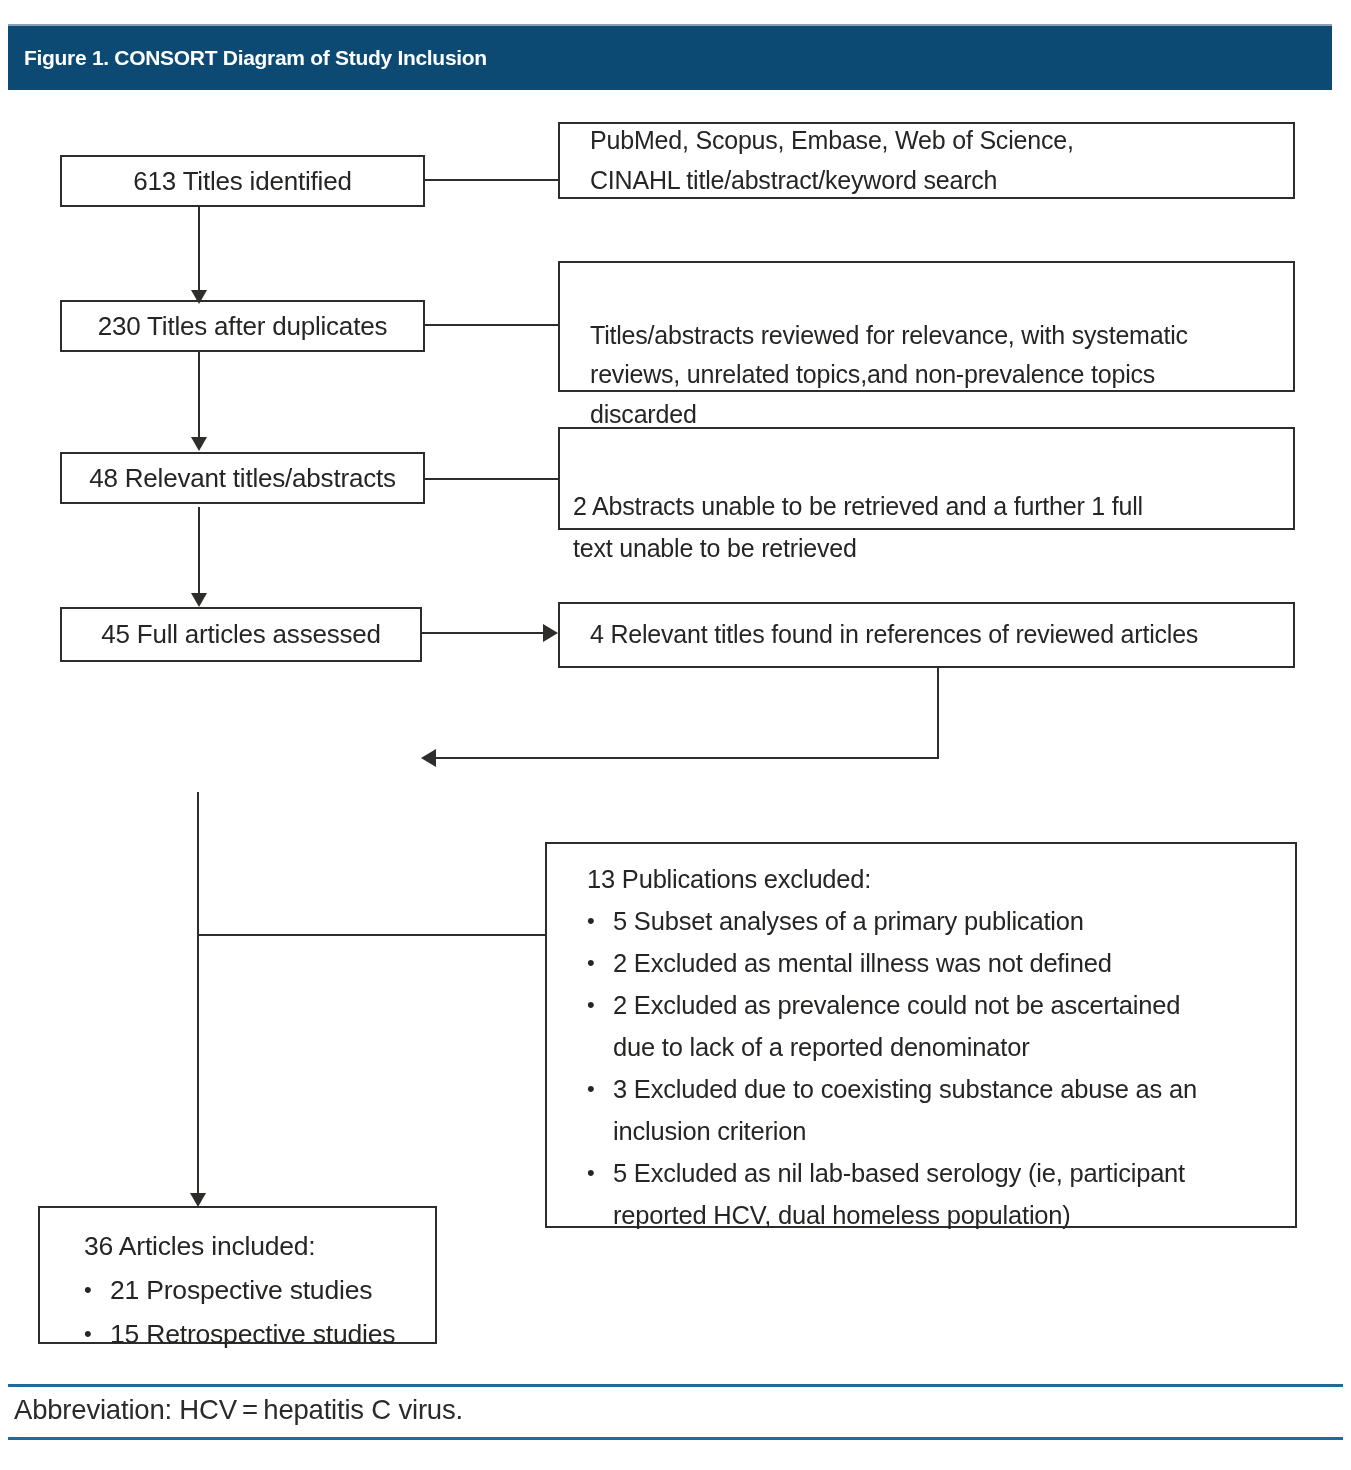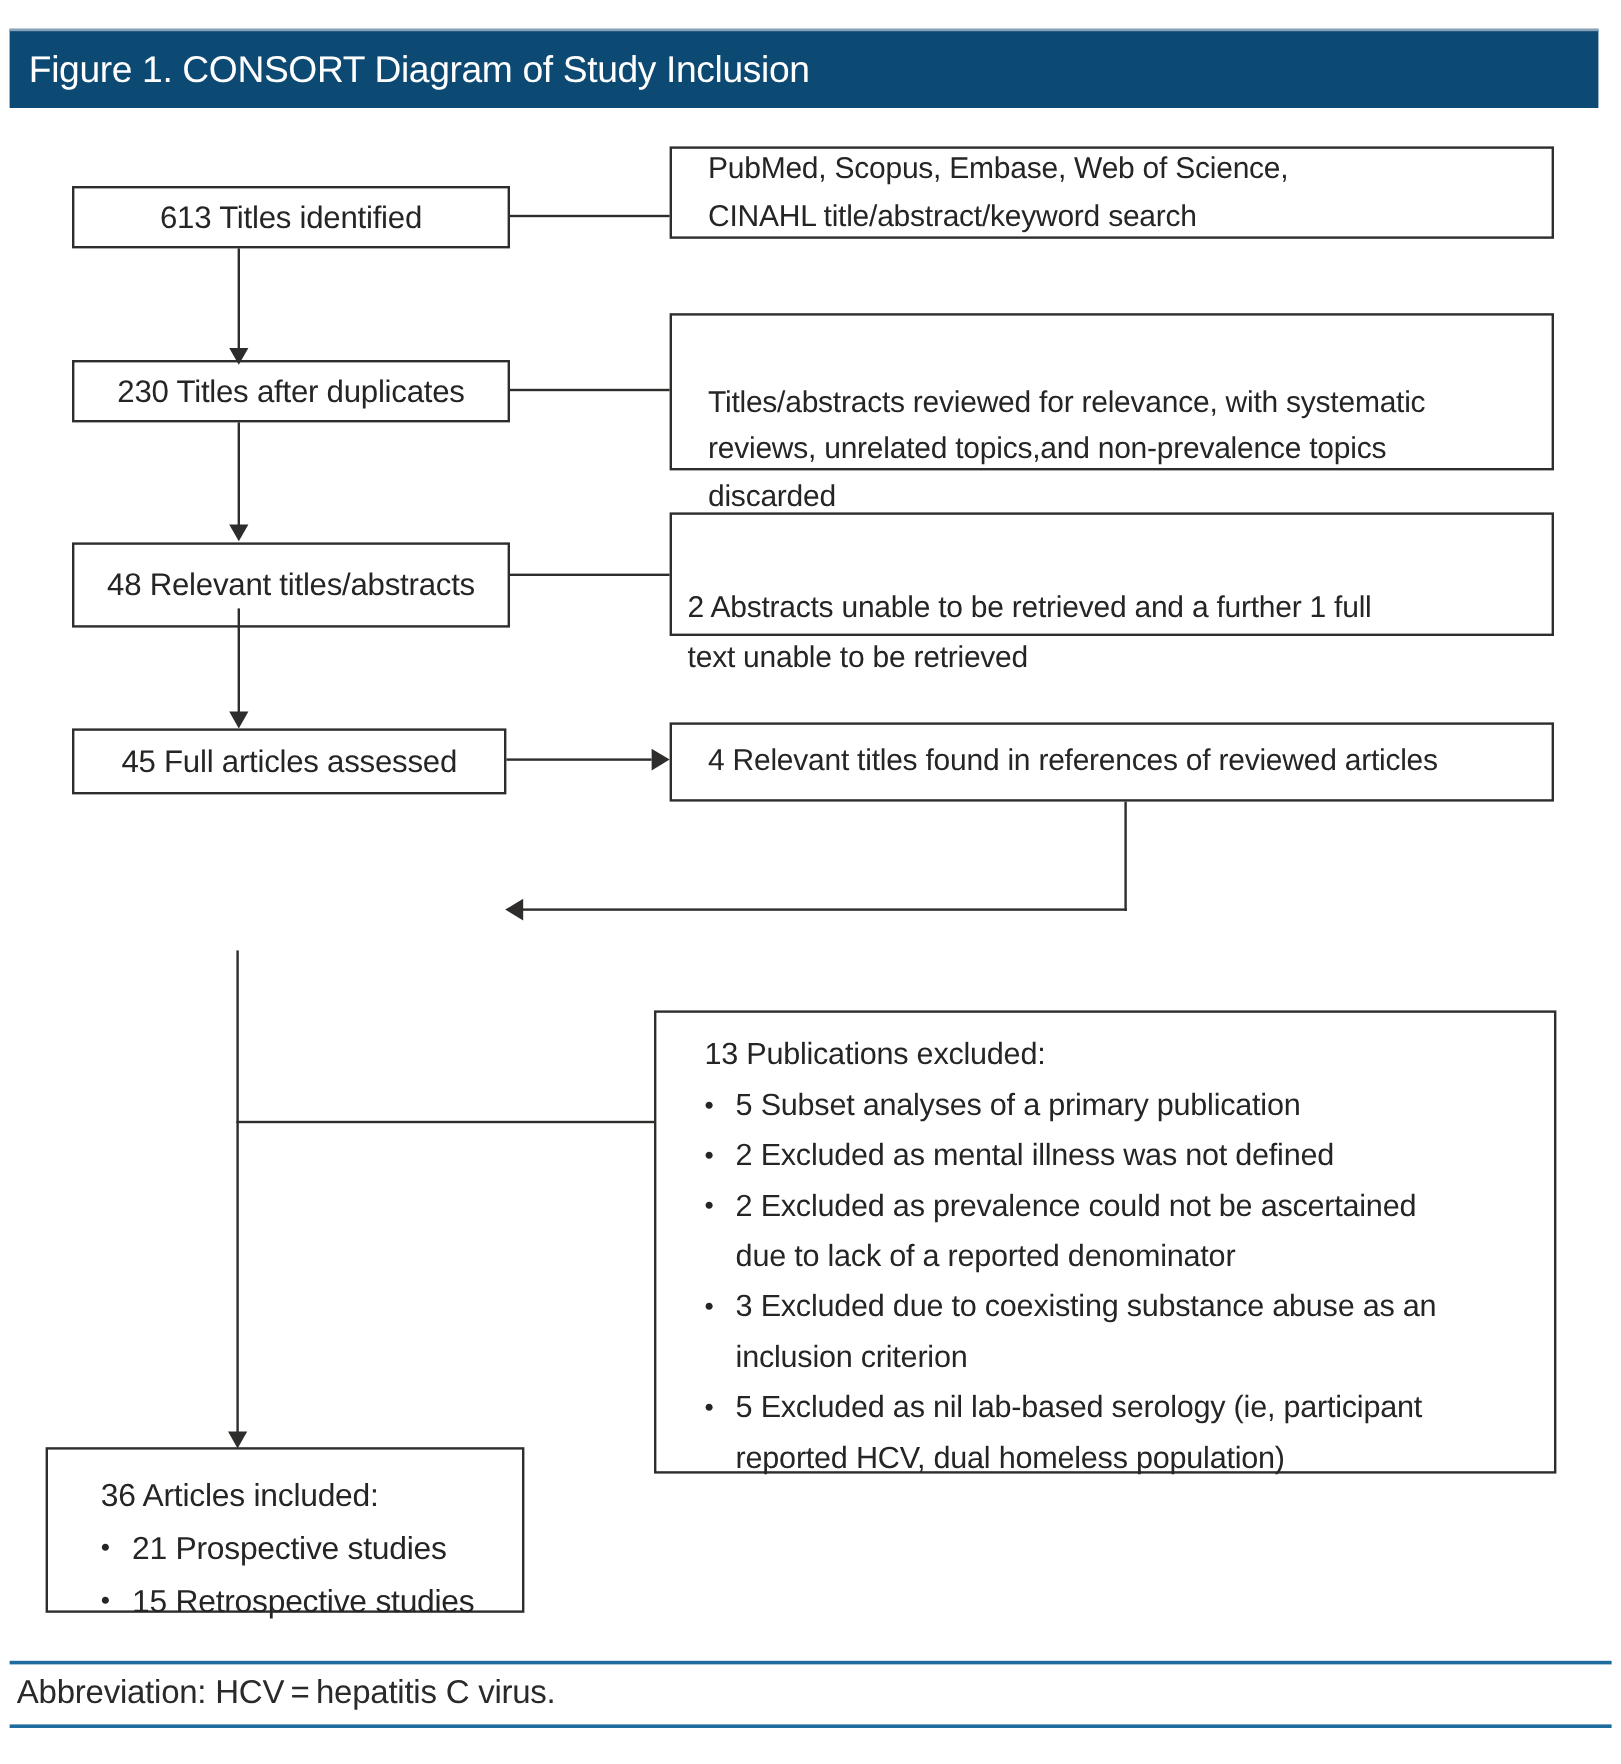--- a/index.html
+++ b/index.html
@@ -11,21 +11,21 @@
     position:relative; width:1351px; height:1470px; background:var(--page-bg);
     font-family:"Liberation Sans", sans-serif; color:var(--text);
     letter-spacing:-0.2px; overflow:hidden;
   }
   .header-bar{
     position:absolute; left:8px; top:24px; width:1324px; height:66px;
     background:var(--header-bg); border-top:2px solid #87a2b8;
     display:flex; align-items:center; box-sizing:border-box; padding-left:16px;
   }
   .header-bar .title{
-    color:var(--header-text); font-size:31px; font-weight:normal; letter-spacing:-0.3px;
+    color:var(--header-text); font-size:21px; font-weight:bold; letter-spacing:-0.3px;
   }
   .box{
     position:absolute; background:#fff; border:2px solid var(--box-border);
     box-sizing:border-box; font-size:26px;
   }
   .box.center{display:flex; align-items:center; justify-content:center; text-align:center;}
   .note{
     font-size:25px; white-space:pre-line; line-height:1.58;
   }
   .note.vcenter{display:flex; align-items:center; box-sizing:border-box;}
@@ -53,21 +53,21 @@
   </div>
 
   <div class="box center" style="left:60px; top:155px; width:365px; height:52px;">
     <span>613 Titles identified</span>
   </div>
 
   <div class="box center" style="left:60px; top:300px; width:365px; height:52px;text-align:right;">
     <span>230 Titles after duplicates</span>
   </div>
 
-  <div class="box center" style="left:60px; top:452px; width:365px; height:71px;">
+  <div class="box center" style="left:60px; top:452px; width:365px; height:52px;">
     <span>48 Relevant titles/abstracts</span>
   </div>
 
   <div class="box center" style="left:60px; top:607px; width:362px; height:55px;">
     <span>45 Full articles assessed</span>
   </div>
 
 
   <div class="box note vcenter" style="left:558px; top:122px; width:737px; height:77px; padding:0 20px 0 30px;">
     <span>PubMed, Scopus, Embase, Web of Science,

